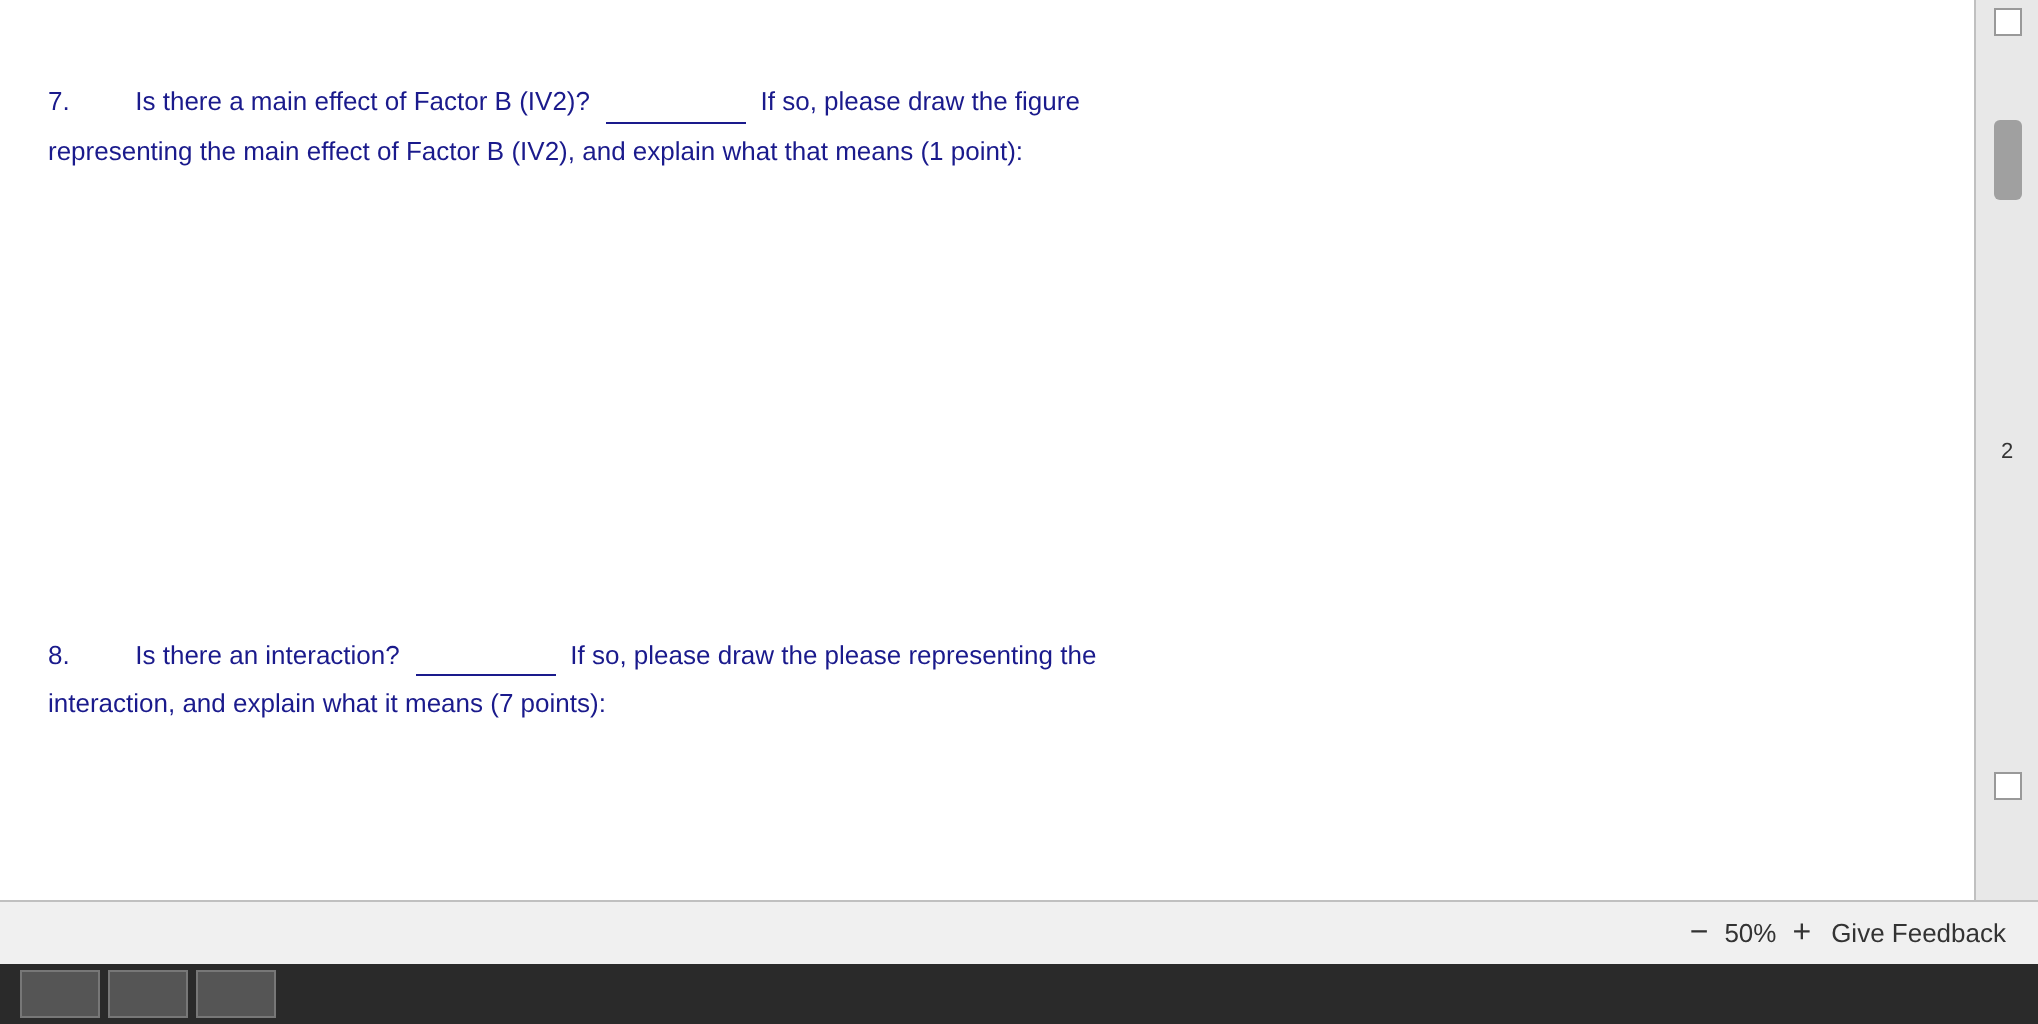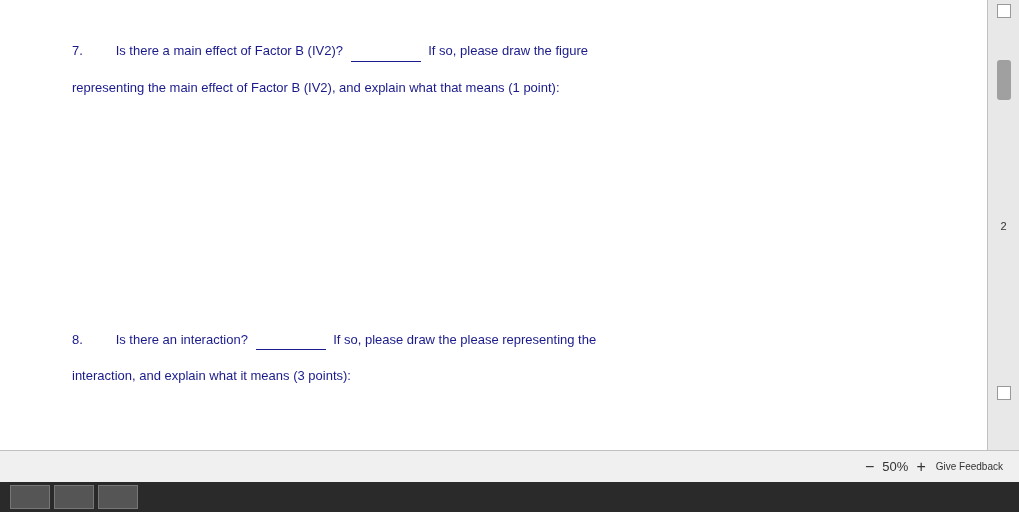--- a/index.html
+++ b/index.html
@@ -22,21 +22,21 @@
 
     .content-area {
       flex: 1;
       background: #ffffff;
       overflow: hidden;
       display: flex;
       flex-direction: column;
     }
 
     .page-content {
-      padding: 40px 60px 20px 72px;
+      padding: 40px 60px 20px 24px;
       flex: 1;
     }
 
     .question-block {
       margin-bottom: 30px;
     }
 
     .question-text {
       color: #1a1a8c;
       font-size: 13px;
@@ -50,21 +50,21 @@
 
     .blank {
       display: inline-block;
       width: 70px;
       border-bottom: 1px solid #1a1a8c;
       margin: 0 4px;
       vertical-align: bottom;
     }
 
     .question-continuation {
-      margin-top: 16px;
+      margin-top: 4px;
       color: #1a1a8c;
       font-size: 13px;
       line-height: 1.6;
     }
 
     .answer-area {
       height: 200px;
     }
 
     .bottom-bar {
@@ -97,21 +97,21 @@
 
     .zoom-level {
       font-size: 13px;
       color: #333;
     }
 
     .feedback-btn {
       background: none;
       border: none;
       cursor: pointer;
-      font-size: 10px;
+      font-size: 13px;
       color: #333;
       padding: 0;
     }
 
     .scrollbar-thumb {
       width: 14px;
       height: 40px;
       background: #a0a0a0;
       border-radius: 3px;
       position: absolute;
@@ -185,21 +185,21 @@
         <div class="answer-area"></div>
       </div>
 
       <div class="question-block">
         <div class="question-text">
           <span class="question-number">8.</span>
           <span>Is there an interaction?</span>
           <span class="blank">&nbsp;</span>
           <span>If so, please draw the please representing the</span>
         </div>
-        <div class="question-continuation">interaction, and explain what it means (3 points):</div>
+        <div class="question-continuation">interaction, and explain what it means (7 points):</div>
       </div>
 
     </div>
   </div>
 
   <div class="combined-right">
     <div class="nav-box"></div>
     <div class="scrollbar-thumb" style="position:relative; top:auto; margin-top:40px;"></div>
     <div class="page-num-label">2</div>
     <div class="nav-box" style="position:absolute; bottom: 50px;"></div>

